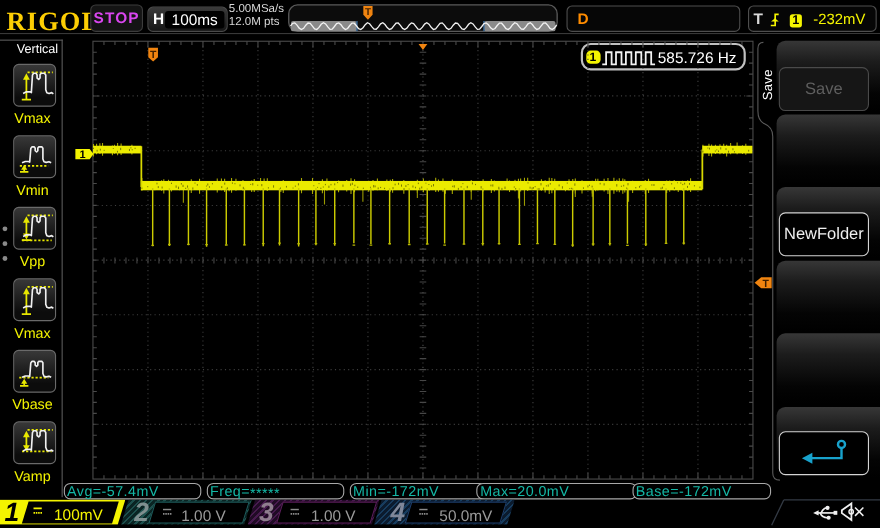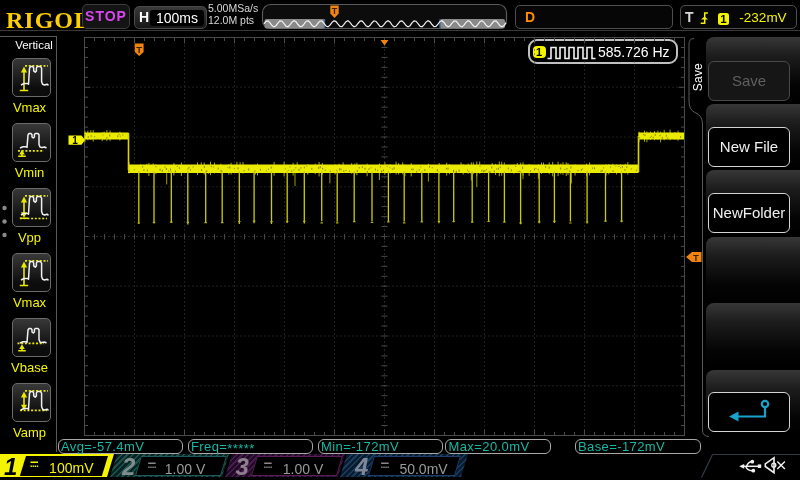--- a/index.html
+++ b/index.html
@@ -107,21 +107,20 @@
 <div class="mlabel" style="top:41px">Vamp</div></div>
 
 <div class="abs" id="rightmenu">
 <div class="mblock" style="top:6px"></div>
 <div class="mblock" style="top:72.5px"></div>
 <div class="mblock" style="top:139px"></div>
 <div class="mblock" style="top:205.5px"></div>
 <div class="mblock" style="top:272px"></div>
 <div class="mblock" style="top:338.5px"></div>
 <div class="rbtn dis" style="top:29.5px">Save</div>
-<div class="rbtn en" style="top:95.5px">New File</div>
 <div class="rbtn en" style="top:162px">NewFolder</div>
 <div class="rbtn en" style="top:360.5px"><svg width="79" height="37" viewBox="0 0 79 37">
         <g stroke="#18a2cc" stroke-width="2.2" fill="none">
           <circle cx="55" cy="11" r="3.2"></circle>
           <path d="M55,14.2V23.5H27"></path>
         </g>
         <path d="M28.5,18.5 L19,23.5 L28.5,28.5 Z" fill="#18a2cc"></path>
       </svg></div>
 </div>
 <div class="abs" id="savetab">
@@ -129,21 +128,21 @@
   </div>
 
 <div class="abs" id="freqbox">
     <span class="n1">1</span>
     <span class="fv">585.726 Hz</span>
   </div>
 
 <div class="pill" style="left:57.5px">Avg=-57.4mV</div>
 <div class="pill" style="left:187.5px">Freq=<span style="position:relative;top:2.5px">*****</span></div>
 <div class="pill" style="left:317.5px">Min=-172mV</div>
-<div class="pill" style="left:445px;width:106px">Max=20.0mV</div>
+<div class="pill" style="left:433px;width:146px">Max=20.0mV</div>
 <div class="pill" style="left:574.5px;width:126px">Base=-172mV</div>
 
 <div class="chunk" style="left:0;width:114px;background:#f4f400;clip-path:polygon(0 0,114px 0,107px 23px,0 23px)">
 <div class="chdigit" style="left:4px;color:#000">1</div>
 <div class="chbox" style="left:23px;width:82px">
       <div class="chtext" style="color:#f4f400;left:8px">100mV</div>
 <svg style="position:absolute;left:7px;top:5px;transform:skewX(17deg)" width="12" height="11" viewBox="0 0 12 11">
         <path d="M0.7,1.2 H8.2 M0.7,5.2 H2.1 M2.8,5.2 H4.2 M4.9,5.2 H6.3 M7,5.2 H8.4" stroke="#f4f400" stroke-width="1.5" fill="none"></path>
       </svg>
     </div>

